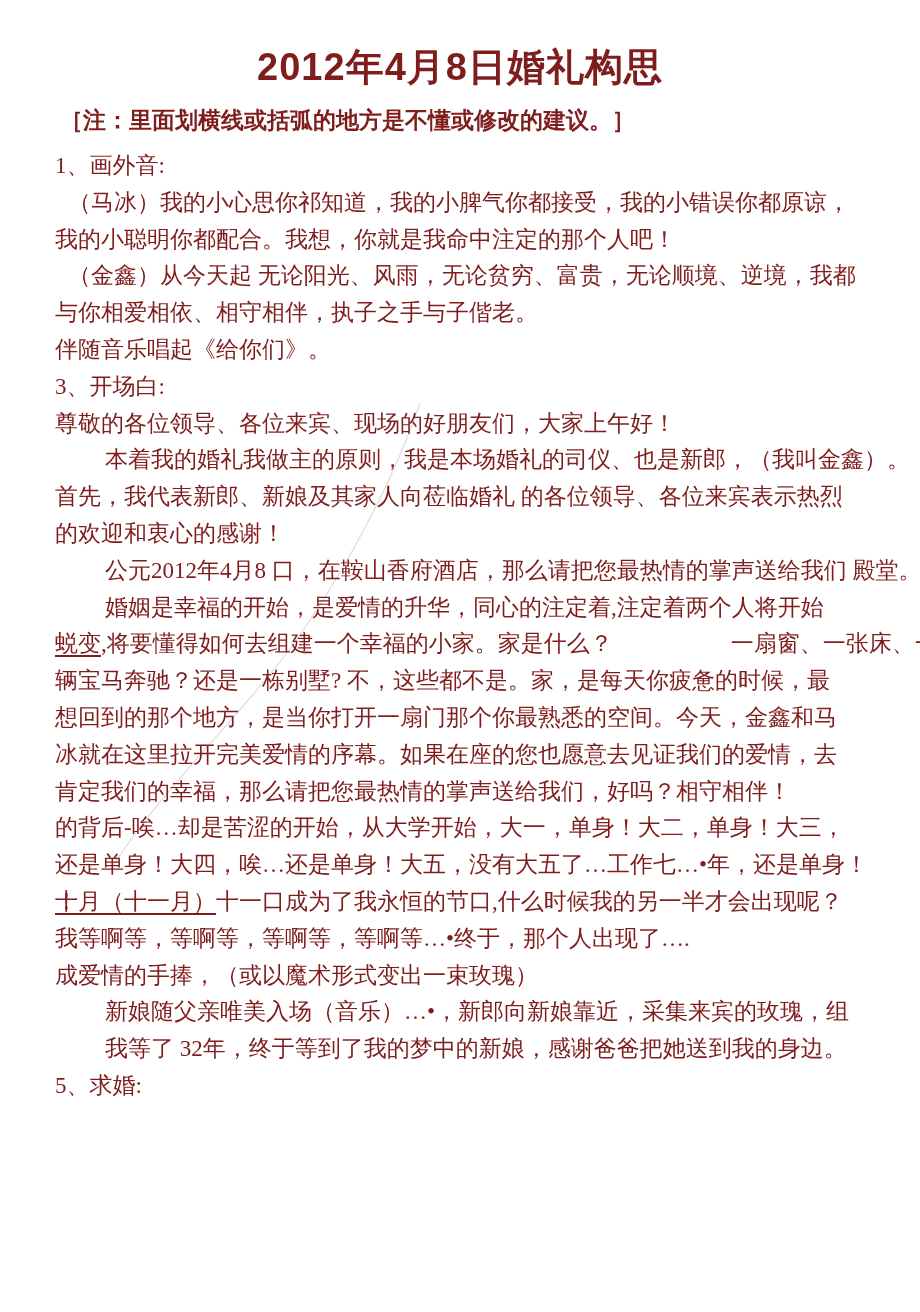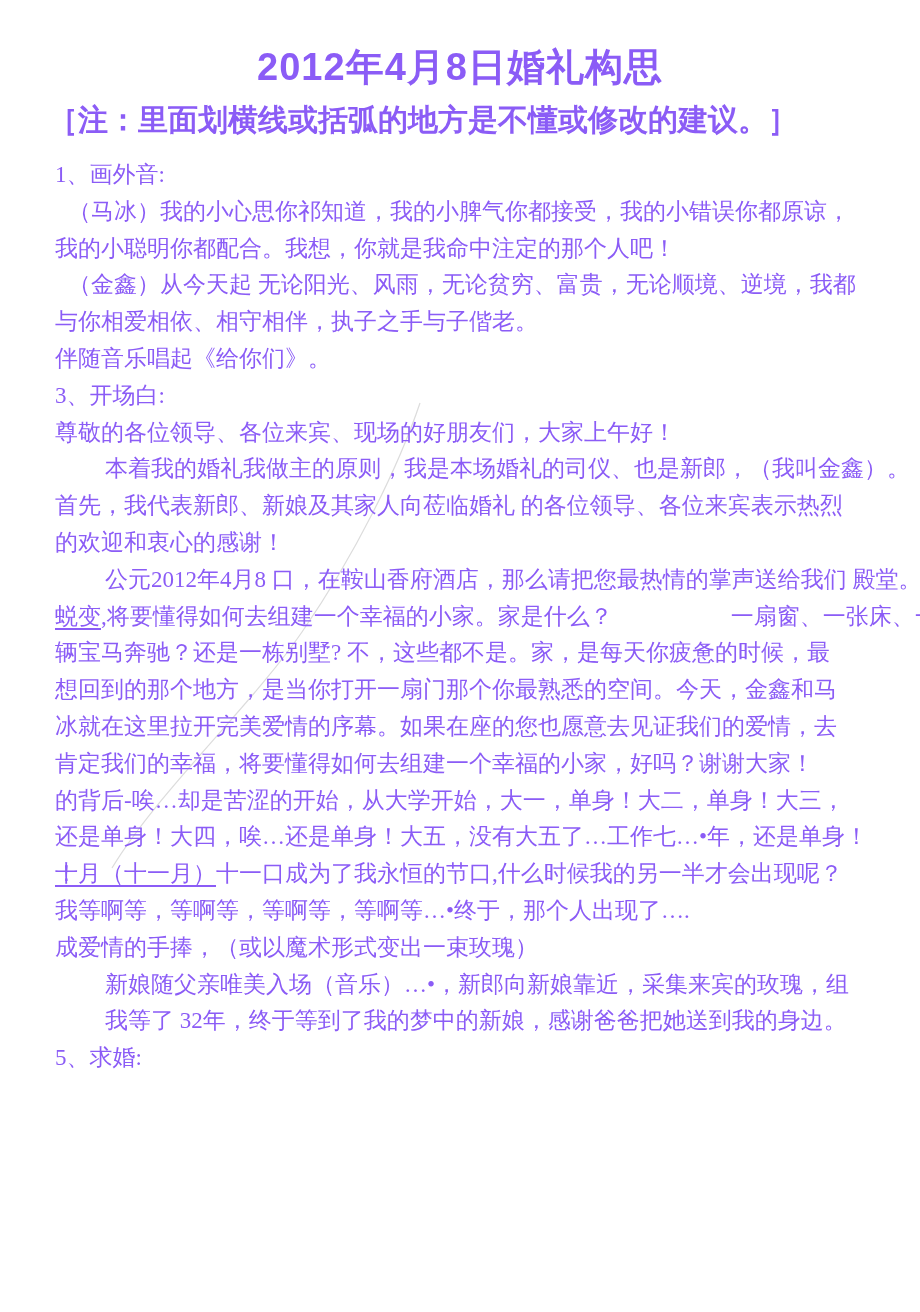--- a/index.html
+++ b/index.html
@@ -1,55 +1,54 @@
 <!DOCTYPE html>
 <html><head>
 <meta charset="utf-8">
 <style>
   html, body { margin: 0; padding: 0; background: #ffffff; }
   .page {
     position: relative;
     width: 920px;
     height: 1312px;
     background: #ffffff;
-    color: #8b5cf6;
+    color: #7f1d1d;
     overflow: hidden;
     border-radius: 26px;
   }
   .doc-title {
     position: absolute;
     top: 44px;
     left: 0;
     width: 920px;
     text-align: center;
     font-family: "Liberation Sans", sans-serif;
     font-weight: bold;
     font-size: 38px;
     letter-spacing: 1px;
     line-height: 46px;
     white-space: nowrap;
   }
   .doc-note {
     position: absolute;
     top: 103px;
-    left: 48px;
+    left: 60px;
     font-family: "Liberation Sans", sans-serif;
     font-weight: bold;
-    font-size: 30px;
+    font-size: 23px;
     line-height: 34px;
     white-space: nowrap;
   }
   .doc-body {
     position: absolute;
     top: 148px;
     left: 55px;
     width: 812px;
     font-family: "Liberation Serif", serif;
     font-size: 23px;
-    margin-top: 9px;
   }
   .ln {
     height: 36.8px;
     line-height: 36.8px;
     white-space: nowrap;
   }
   .i1 { padding-left: 13px; }
   .i2 { padding-left: 50px; }
   .ul { text-decoration: underline; text-underline-offset: 4px; }
   .gap-wide { display: inline-block; width: 118px; }
@@ -79,27 +78,28 @@
     <div class="ln">我的小聪明你都配合。我想，你就是我命中注定的那个人吧！</div>
     <div class="ln i1">（金鑫）从今天起 无论阳光、风雨，无论贫穷、富贵，无论顺境、逆境，我都</div>
     <div class="ln">与你相爱相依、相守相伴，执子之手与子偕老。</div>
     <div class="ln">伴随音乐唱起《给你们》。</div>
     <div class="ln">3、开场白:</div>
     <div class="ln">尊敬的各位领导、各位来宾、现场的好朋友们，大家上午好！</div>
     <div class="ln i2">本着我的婚礼我做主的原则，我是本场婚礼的司仪、也是新郎，（我叫金鑫）。</div>
     <div class="ln">首先，我代表新郎、新娘及其家人向莅临婚礼 的各位领导、各位来宾表示热烈</div>
     <div class="ln">的欢迎和衷心的感谢！</div>
     <div class="ln i2">公元2012年4月8 口，在鞍山香府酒店，那么请把您最热情的掌声送给我们 殿堂。</div>
+    <div class="ln i2">婚姻是幸福的开始，是爱情的升华，同心的注定着,注定着两个人将开始</div>
     <div class="ln">
       <span class="ul">蜕变</span><span>,将要懂得如何去组建一个幸福的小家。家是什么？</span><span class="gap-wide"></span><span>一扇窗、一张床、一</span>
     </div>
     <div class="ln">辆宝马奔驰？还是一栋别墅? 不，这些都不是。家，是每天你疲惫的时候，最</div>
     <div class="ln">想回到的那个地方，是当你打开一扇门那个你最熟悉的空间。今天，金鑫和马</div>
     <div class="ln">冰就在这里拉开完美爱情的序幕。如果在座的您也愿意去见证我们的爱情，去</div>
-    <div class="ln">肯定我们的幸福，将要懂得如何去组建一个幸福的小家，好吗？谢谢大家！</div>
+    <div class="ln">肯定我们的幸福，那么请把您最热情的掌声送给我们，好吗？相守相伴！</div>
     <div class="ln">的背后-唉…却是苦涩的开始，从大学开始，大一，单身！大二，单身！大三，</div>
     <div class="ln flexline">
       <span>还是单身！大四，唉…还是单身！大五，没有大五了…工作七…•年，还是单身！</span>
         <span>！</span>
     </div>
     <div class="ln">
       <span class="ul">十月（十一月）</span><span>十一口成为了我永恒的节口,什么时候我的另一半才会出现呢？</span>
     </div>
     <div class="ln">我等啊等，等啊等，等啊等，等啊等…•终于，那个人出现了….</div>
     <div class="ln">成爱情的手捧，（或以魔术形式变出一束玫瑰）</div>

